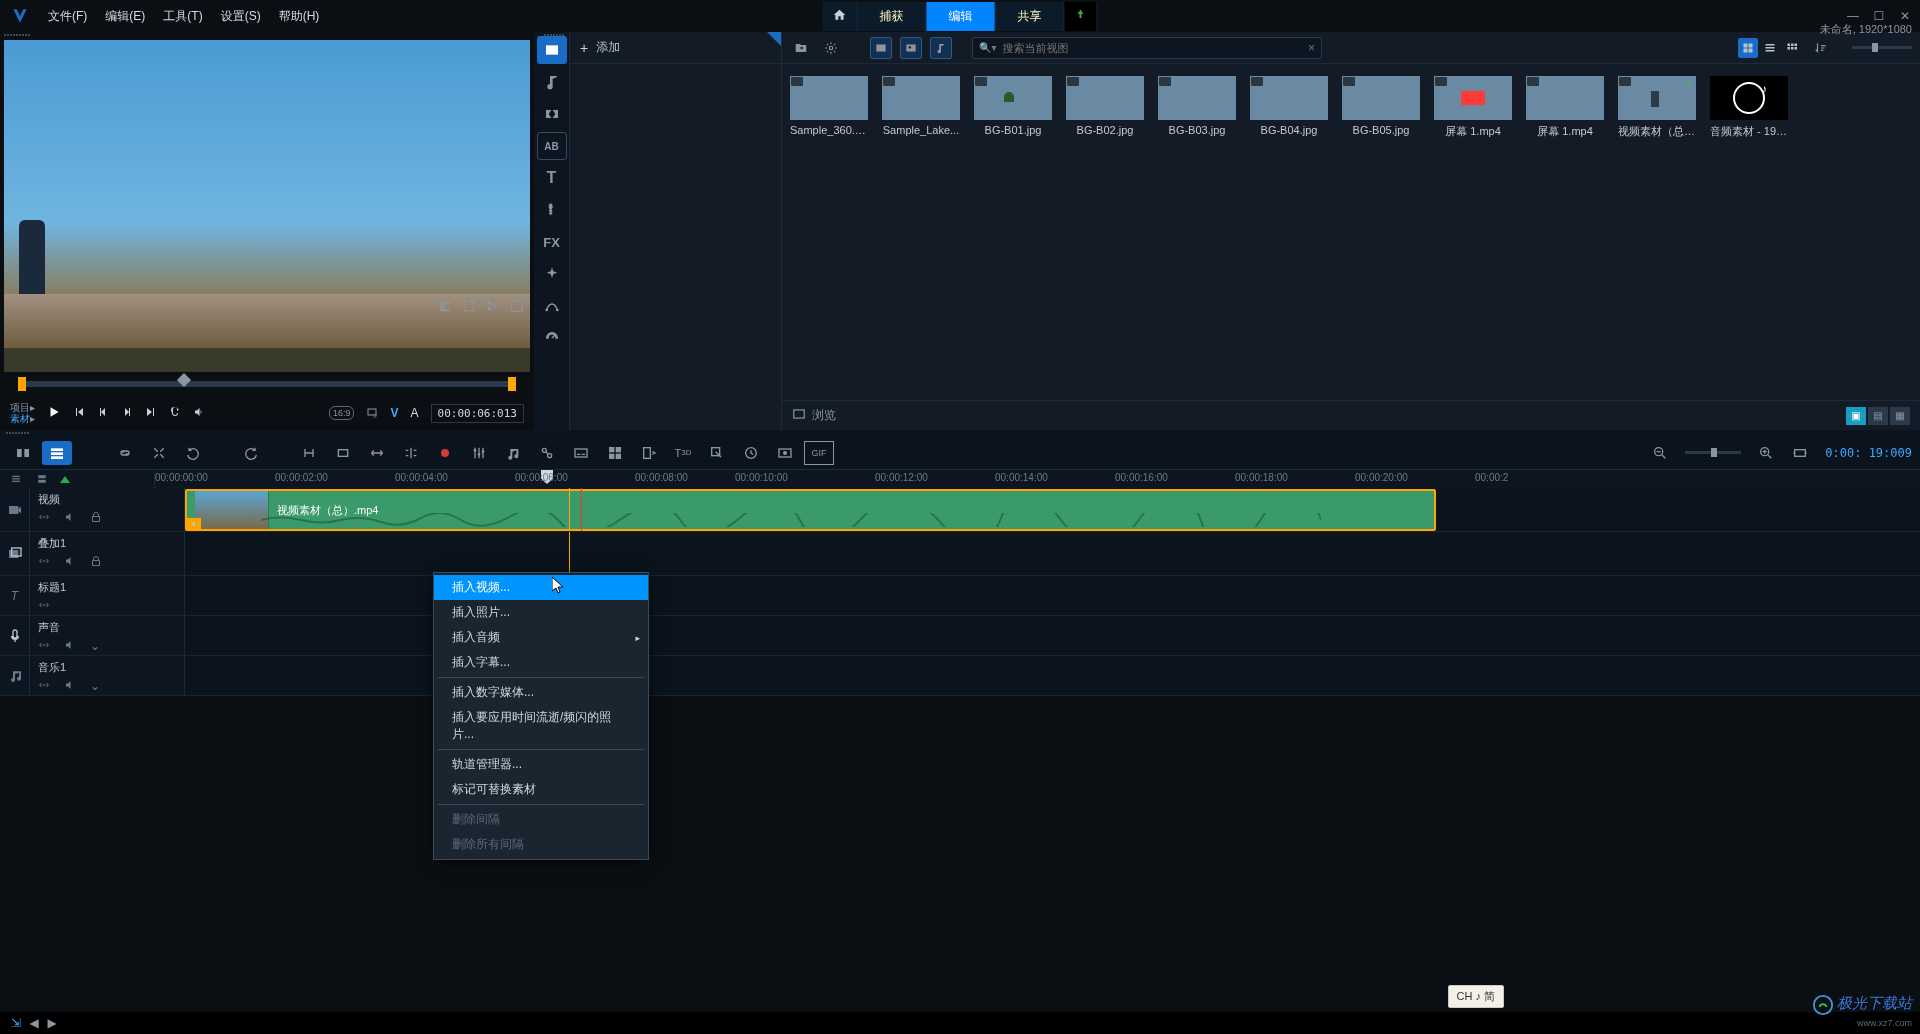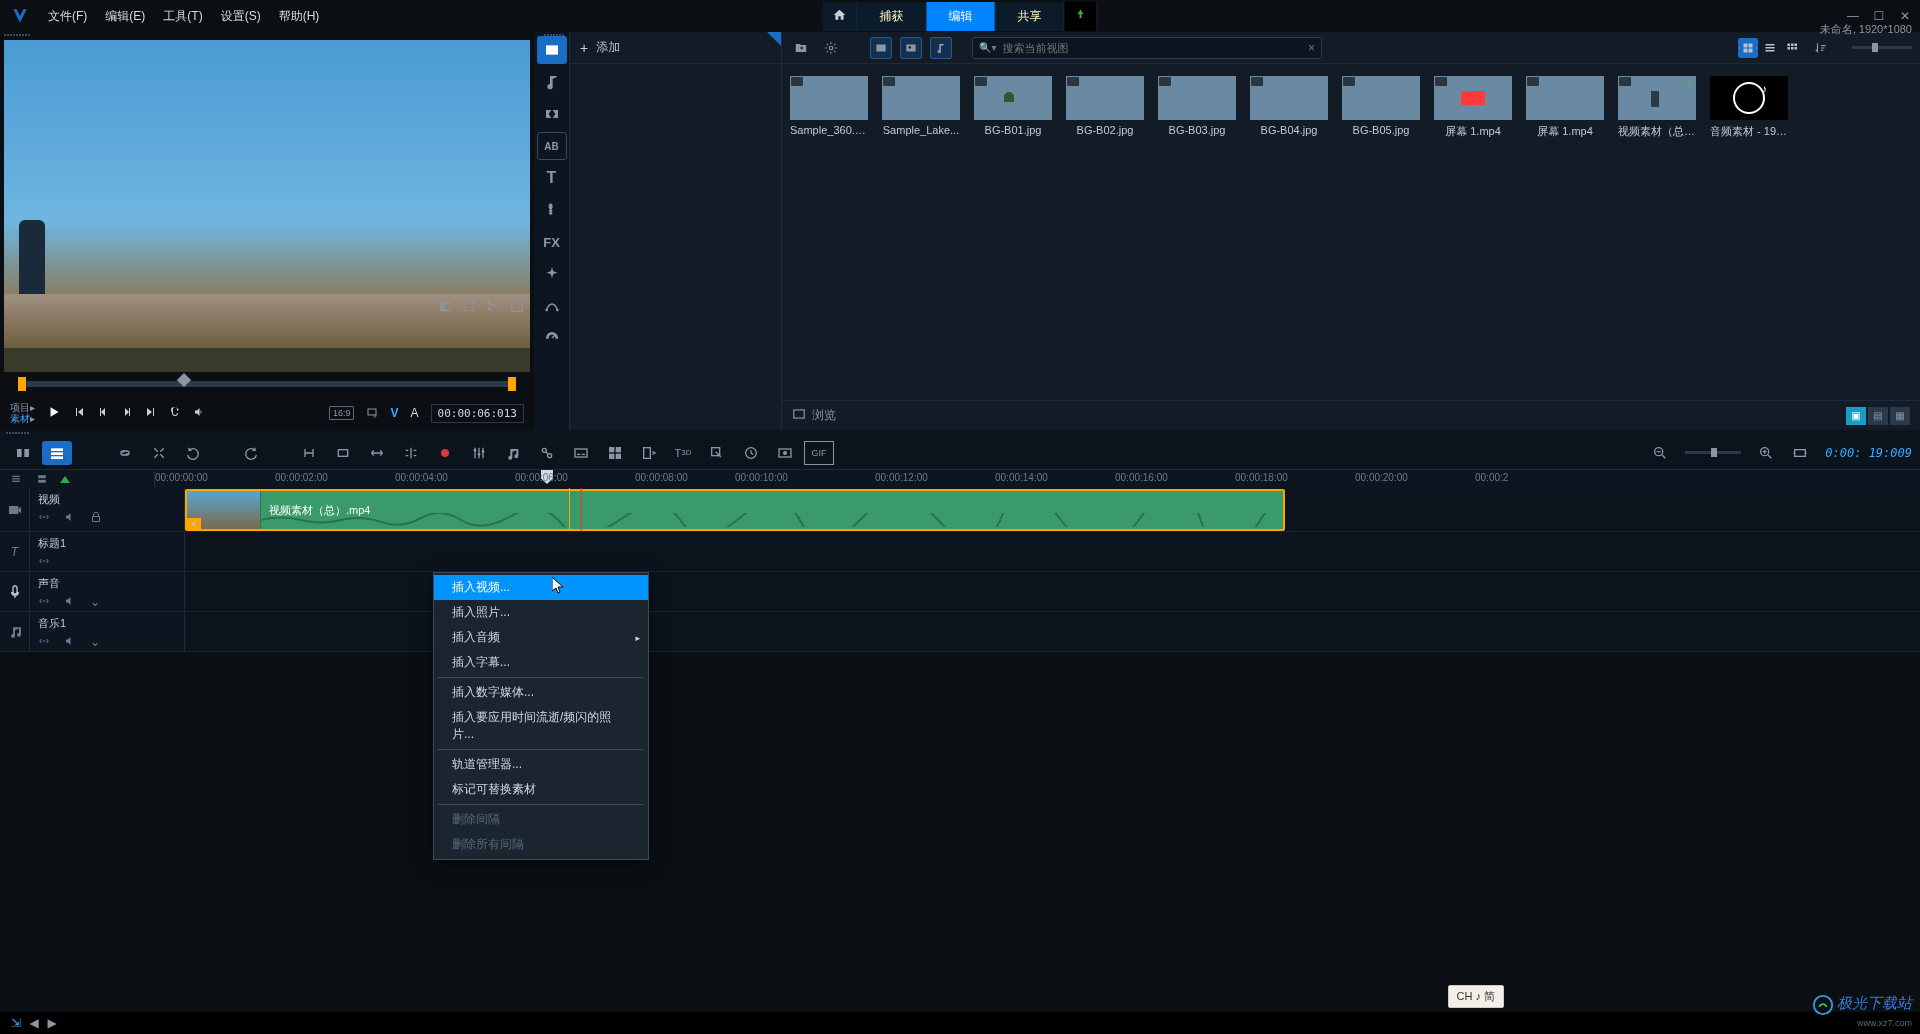--- a/index.html
+++ b/index.html
@@ -131,21 +131,21 @@
   display: flex;
   align-items: center;
   padding: 0 10px;
   gap: 12px;
 }
 .previewctrl .lbl { font-size: 10px; color:#8a96a3; line-height:11px; text-align:right;}
 .previewctrl .lbl .blue { color:#3ba9ff; }
 .previewctrl .btn svg { width:12px; height:12px; fill:#c5d0db;}
 .previewctrl .play svg { width:14px; height:14px; fill:#eef4fa;}
 .previewctrl .sep { flex:1; }
-.previewctrl .ar { border:1px solid #5a6a7a; font-size:9px; padding:1px 3px; border-radius:1px; color:#8a96a3;}
+.previewctrl .ar { border:1px solid #5a6a7a; font-size:9px; padding:1px 3px; border-radius:6px; color:#8a96a3;}
 .previewctrl .va { color:#3ba9ff; font-weight:bold; }
 .previewctrl .vaA { color:#d0d8e0; }
 .previewctrl .tc { border:1px solid #2a3a4a; padding:2px 6px; font-family:monospace; font-size:11px; color:#d0d8e0;}
 
 
 .library {
   flex: 1;
   display: flex;
   background: #131c26;
 }
@@ -285,21 +285,21 @@
   padding:0 8px;
   gap:4px;
   border-bottom:1px solid #1c2b3a;
 }
 .tl-toolbar .tlb { width:30px; height:24px; display:flex; align-items:center; justify-content:center; color:#8a96a3;}
 .tl-toolbar .tlb.sel { background:#1a6dc4; border-radius:3px; color:#fff;}
 .tl-toolbar .tlb svg { width:16px; height:16px;}
 .tl-toolbar .spacer { flex:1;}
 .tl-toolbar .zoomslider { width:56px; height:3px; background:#2a3a4a; position:relative; margin:0 6px;}
 .tl-toolbar .zoomslider .knob { position:absolute; left:26px; top:-3px; width:6px; height:9px; background:#8a96a3;}
-.tl-toolbar .tc2 { color:#3ba9ff; font-family:monospace; font-size:12px; margin-left:6px;font-style:italic;}
+.tl-toolbar .tc2 { color:#3ba9ff; font-family:monospace; font-size:12px; margin-left:6px;}
 
 .tl-ruler {
   height:18px;
   display:flex;
   position:relative;
   background:#0d1620;
 }
 .tl-ruler .hdrcol {
   width:155px;
   display:flex;
@@ -976,37 +976,62 @@
               </svg></span>
           <span><svg viewBox="0 0 24 24">
                 <path d="M4 9h4l5-5v16l-5-5H4z"></path>
               </svg></span>
           <span><svg viewBox="0 0 24 24">
                 <path d="M7 11V8a5 5 0 0110 0v3M5 11h14v10H5z" fill="none" stroke="currentColor" stroke-width="2"></path>
               </svg></span>
         </div>
       </div>
       <div class="track-body">
-        <div class="clip" style="width:1100px;">
+        <div class="clip" style="width:1251px;padding-left:8px;">
           <div class="clipthumb"></div>
           <div class="cliplabel">视频素材（总）.mp4</div>
           <div class="clipmute">
               <svg width="9" height="9" viewBox="0 0 24 24" fill="#000">
                 <path d="M4 9h4l5-5v16l-5-5H4z"></path>
               </svg>
             </div>
           <svg class="wave" viewBox="0 0 1060 14" preserveAspectRatio="none">
               <path d="M0 7 Q20 2 40 7 T80 7 T120 9 T160 5 T200 7 T250 3 T300 10 T360 6 T420 8 T480 4 T540 9 T600 6 T680 10 T740 5 T800 7 T880 4 T940 8 T1000 6 T1060 7" fill="none" stroke="#1a5a3a" stroke-width="2"></path>
             </svg>
         </div>
         <div class="playline" style="left:384px;"></div>
         <div class="playline red" style="left:396px;"></div>
       </div>
     </div>
 
+    <div class="track">
+      <div class="track-type">
+          <svg viewBox="0 0 24 24">
+            <rect x="3" y="6" width="14" height="12"></rect>
+            <rect x="7" y="3" width="14" height="12" fill="none" stroke="currentColor" stroke-width="2"></rect>
+          </svg>
+        </div>
+      <div class="track-hdr">
+        <div class="tname">叠加1</div>
+        <div class="tctrls">
+          <span><svg viewBox="0 0 24 24">
+                <path d="M9 12h6M7 9a3 3 0 000 6M17 9a3 3 0 010 6" fill="none" stroke="currentColor" stroke-width="2"></path>
+              </svg></span>
+          <span><svg viewBox="0 0 24 24">
+                <path d="M4 9h4l5-5v16l-5-5H4z"></path>
+              </svg></span>
+          <span><svg viewBox="0 0 24 24">
+                <path d="M7 11V8a5 5 0 0110 0v3M5 11h14v10H5z" fill="none" stroke="currentColor" stroke-width="2"></path>
+              </svg></span>
+        </div>
+      </div>
+      <div class="track-body">
+        <div class="playline" style="left:384px;"></div>
+      </div>
+    </div>
 
     <div class="track" style="height:40px;">
       <div class="track-type" style="font-size:12px;font-style:italic;color:#6a7a8a;">T</div>
       <div class="track-hdr">
         <div class="tname">标题1</div>
         <div class="tctrls">
             <span><svg viewBox="0 0 24 24">
                 <path d="M9 12h6M7 9a3 3 0 000 6M17 9a3 3 0 010 6" fill="none" stroke="currentColor" stroke-width="2"></path>
               </svg></span>
           </div>

